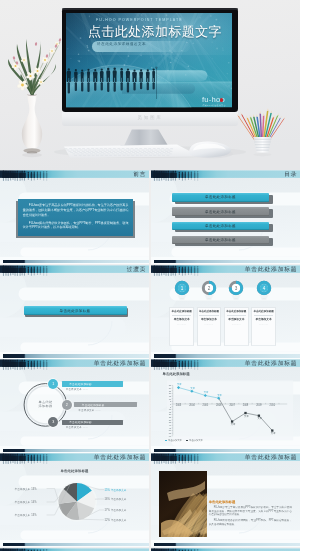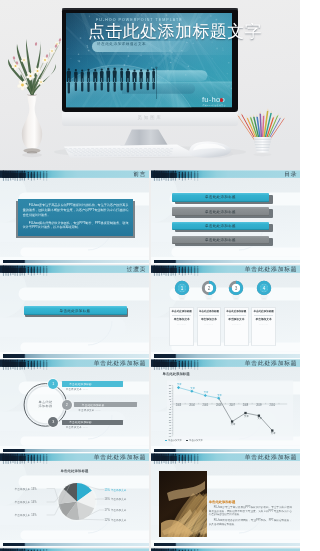--- a/index.html
+++ b/index.html
@@ -15,21 +15,21 @@
 .slide .sbg{left:0;top:0;filter:blur(0.45px);}
 .slide .band{left:0;top:0;}
 .htitle{position:absolute;right:2.6px;top:1.0px;height:7px;line-height:7px;
   font-size:5.7px;color:#35424b;letter-spacing:0.9px;white-space:nowrap;}
 .ftr{position:absolute;left:3px;top:89.7px;width:146px;height:3.3px;
   background:linear-gradient(90deg,#0d1f31 0%,#11243a 14.5%,#7ba0b4 15.5%,#a2c3d2 30%,
   #bfd9e4 55%,#cfe4ec 80%,#d8eaf1 100%);}
 
 
 #hero-eyebrow{left:96px;top:18px;font-size:3.6px;letter-spacing:1.05px;color:#bfe6f2;opacity:.92;}
-#hero-title{left:88px;top:25px;font-size:17px;line-height:13px;color:#ffffff;letter-spacing:0.4px;
+#hero-title{left:88px;top:25px;font-size:13px;line-height:13px;color:#ffffff;letter-spacing:0.4px;
   text-shadow:0 0.5px 1.5px rgba(0,20,35,.45);}
 #hero-sub{left:97px;top:42.3px;font-size:3.6px;letter-spacing:.5px;color:#0f3d52;opacity:.8;}
 #hero-logo{left:202px;top:95.4px;width:40px;height:13px;}
 #logo-word{position:absolute;left:0;top:0;font-size:7.6px;letter-spacing:.25px;color:#e4f6fb;opacity:.92;}
 #logo-dot{position:absolute;left:17.6px;top:2.6px;width:3.6px;height:3.6px;border-radius:50%;background:#c9222a;}
 #logo-tag{position:absolute;left:0.5px;top:8.9px;font-size:1.85px;letter-spacing:.45px;color:#cfeaf2;opacity:.8;}
 #brand-caption{left:0;top:114.5px;width:300px;text-align:center;font-size:4.6px;
   letter-spacing:1.6px;color:#c8cacd;}
 
 

